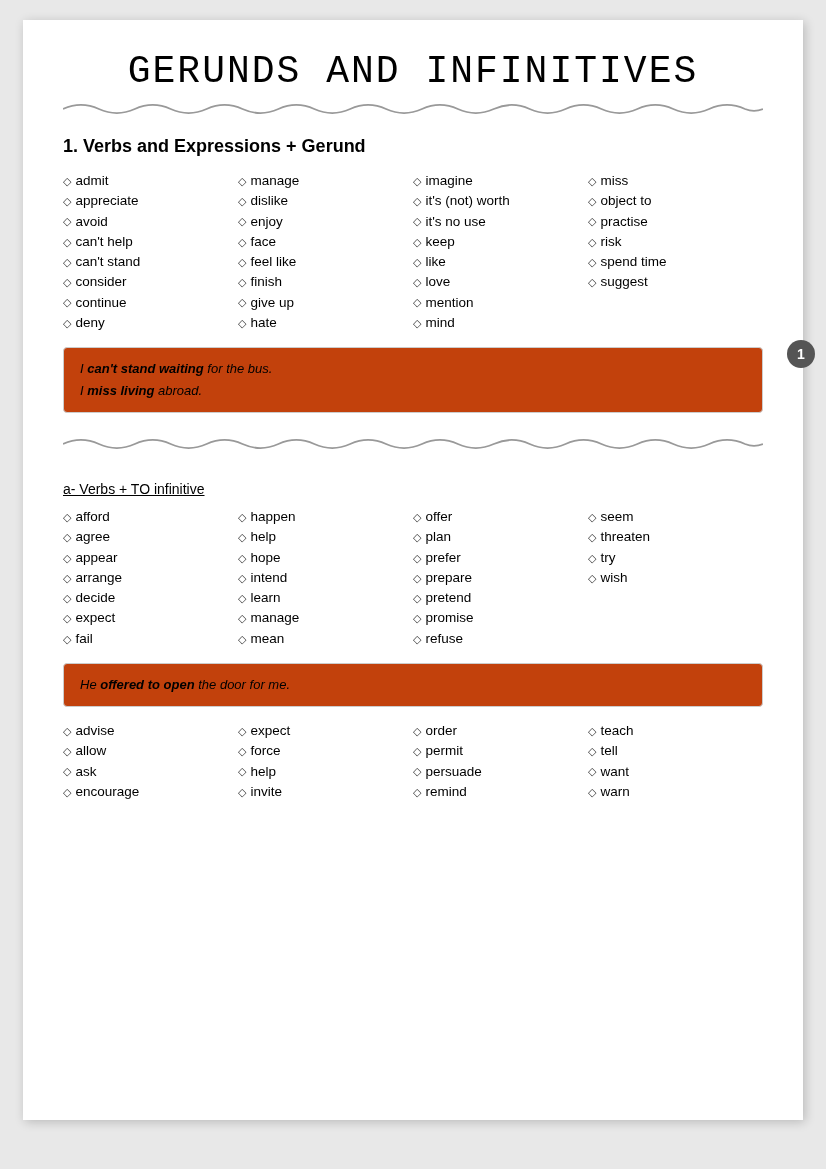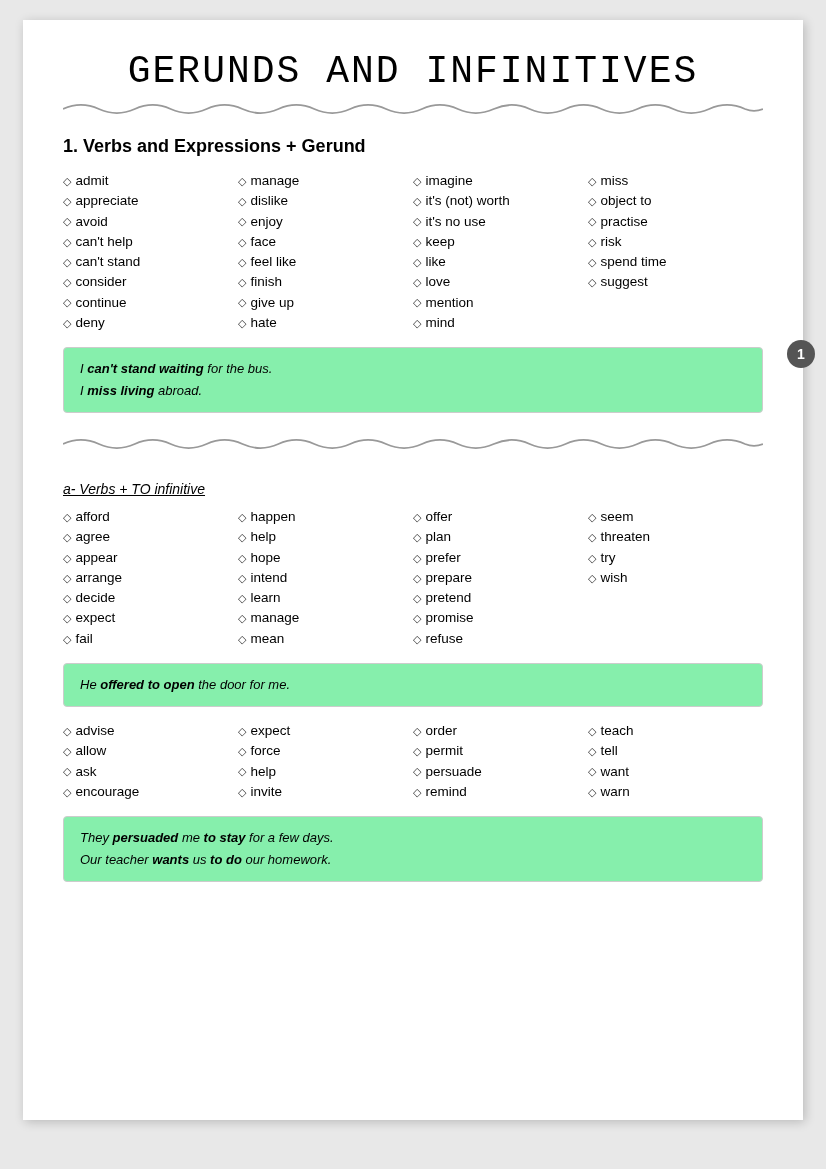--- a/index.html
+++ b/index.html
@@ -48,21 +48,20 @@
       margin: 4px 0 14px 0;
     }
     .section-title {
       font-size: 18px;
       font-weight: bold;
       margin-bottom: 14px;
       font-family: Arial, sans-serif;
     }
     .subsection-title {
       font-size: 14px;
-      font-style: italic;
       text-decoration: underline;
       margin-bottom: 10px;
       margin-top: 8px;
     }
     .word-grid {
       display: grid;
       grid-template-columns: repeat(4, 1fr);
       gap: 3px 0;
       margin-bottom: 14px;
     }
@@ -72,21 +71,21 @@
       align-items: center;
       gap: 4px;
       line-height: 1.5;
     }
     .diamond {
       font-size: 11px;
       color: #333;
       flex-shrink: 0;
     }
     .example-box {
-      background: #86efac;
+      background: #c2410c;
       border: 1px solid #ccc;
       border-radius: 4px;
       padding: 10px 16px;
       margin: 10px 0 14px 0;
       font-size: 13px;
       line-height: 1.7;
       font-style: italic;
     }
     .example-box b {
       font-weight: bold;
@@ -453,19 +452,15 @@
             <span class="diamond">◇</span>
             <span>want</span>
           </div>
         <div class="word-item">
             <span class="diamond">◇</span>
             <span>warn</span>
           </div>
       </div>
     </div>
 
-    <div class="example-box">
-      <div>They <b>persuaded</b> me <b>to stay</b> for a few days.</div>
-      <div>Our teacher <b>wants</b> us <b>to do</b> our homework.</div>
-    </div>
   </div>
 
 </div>
 
 </body></html>

